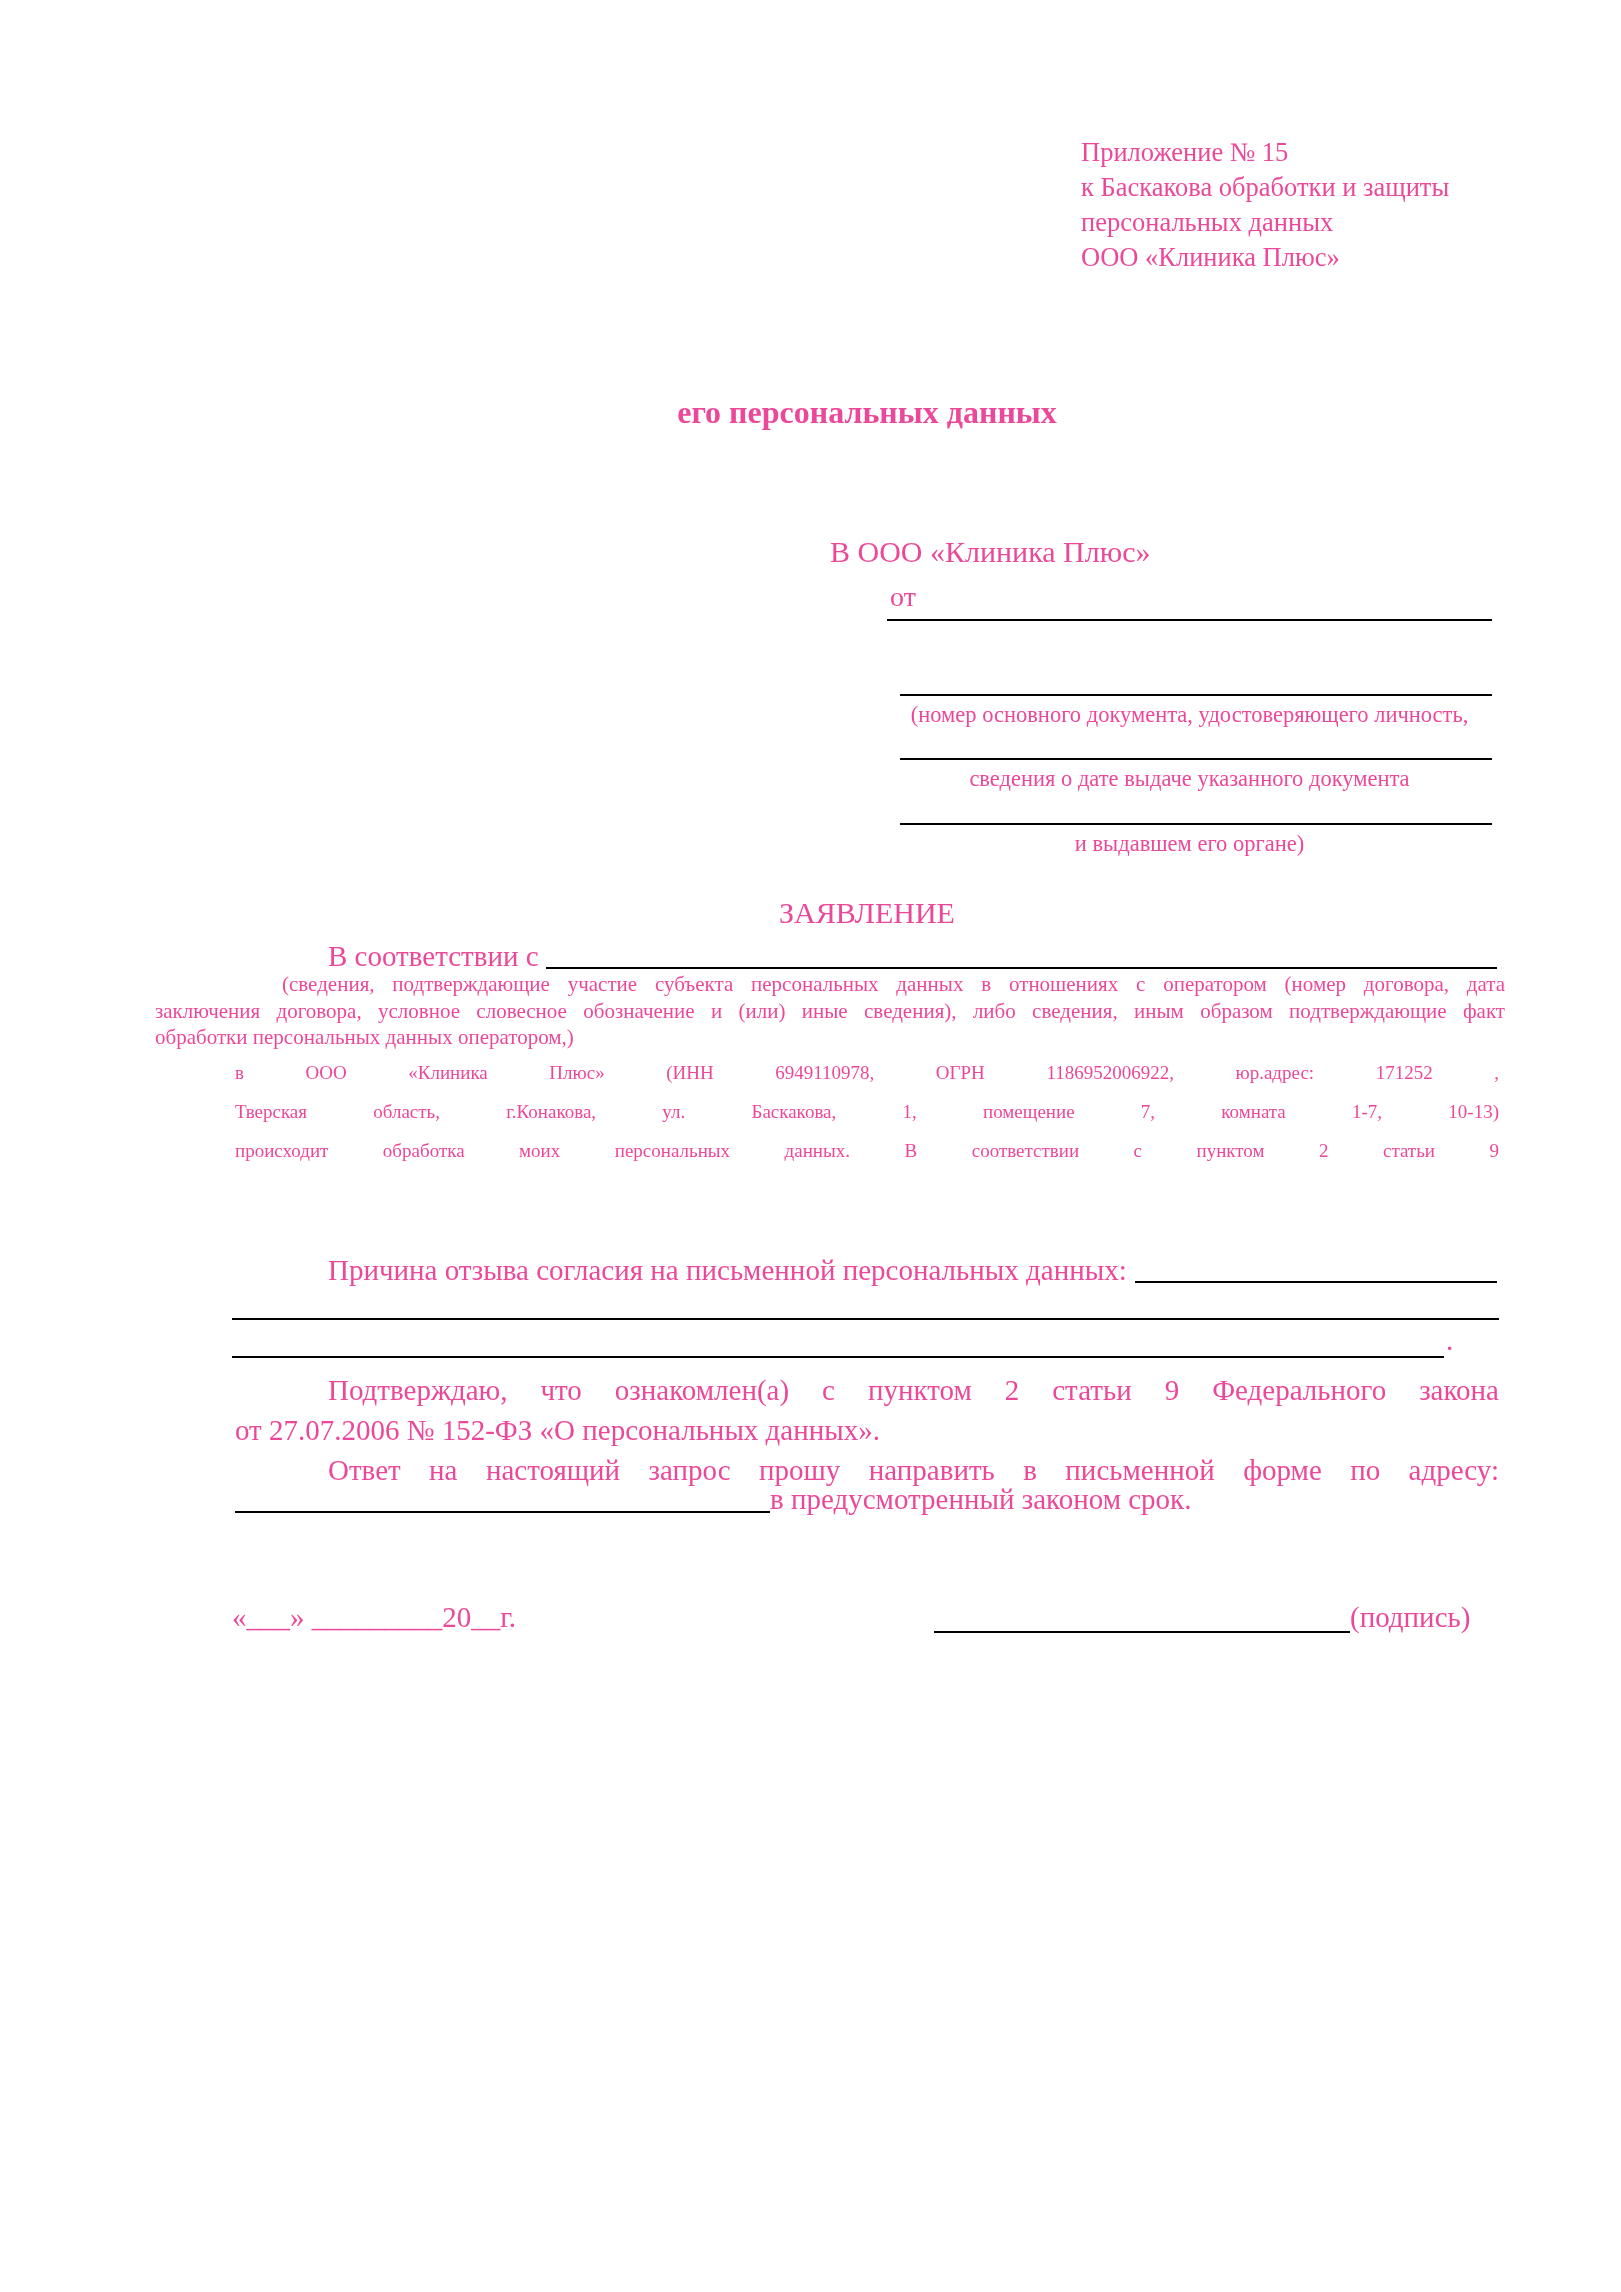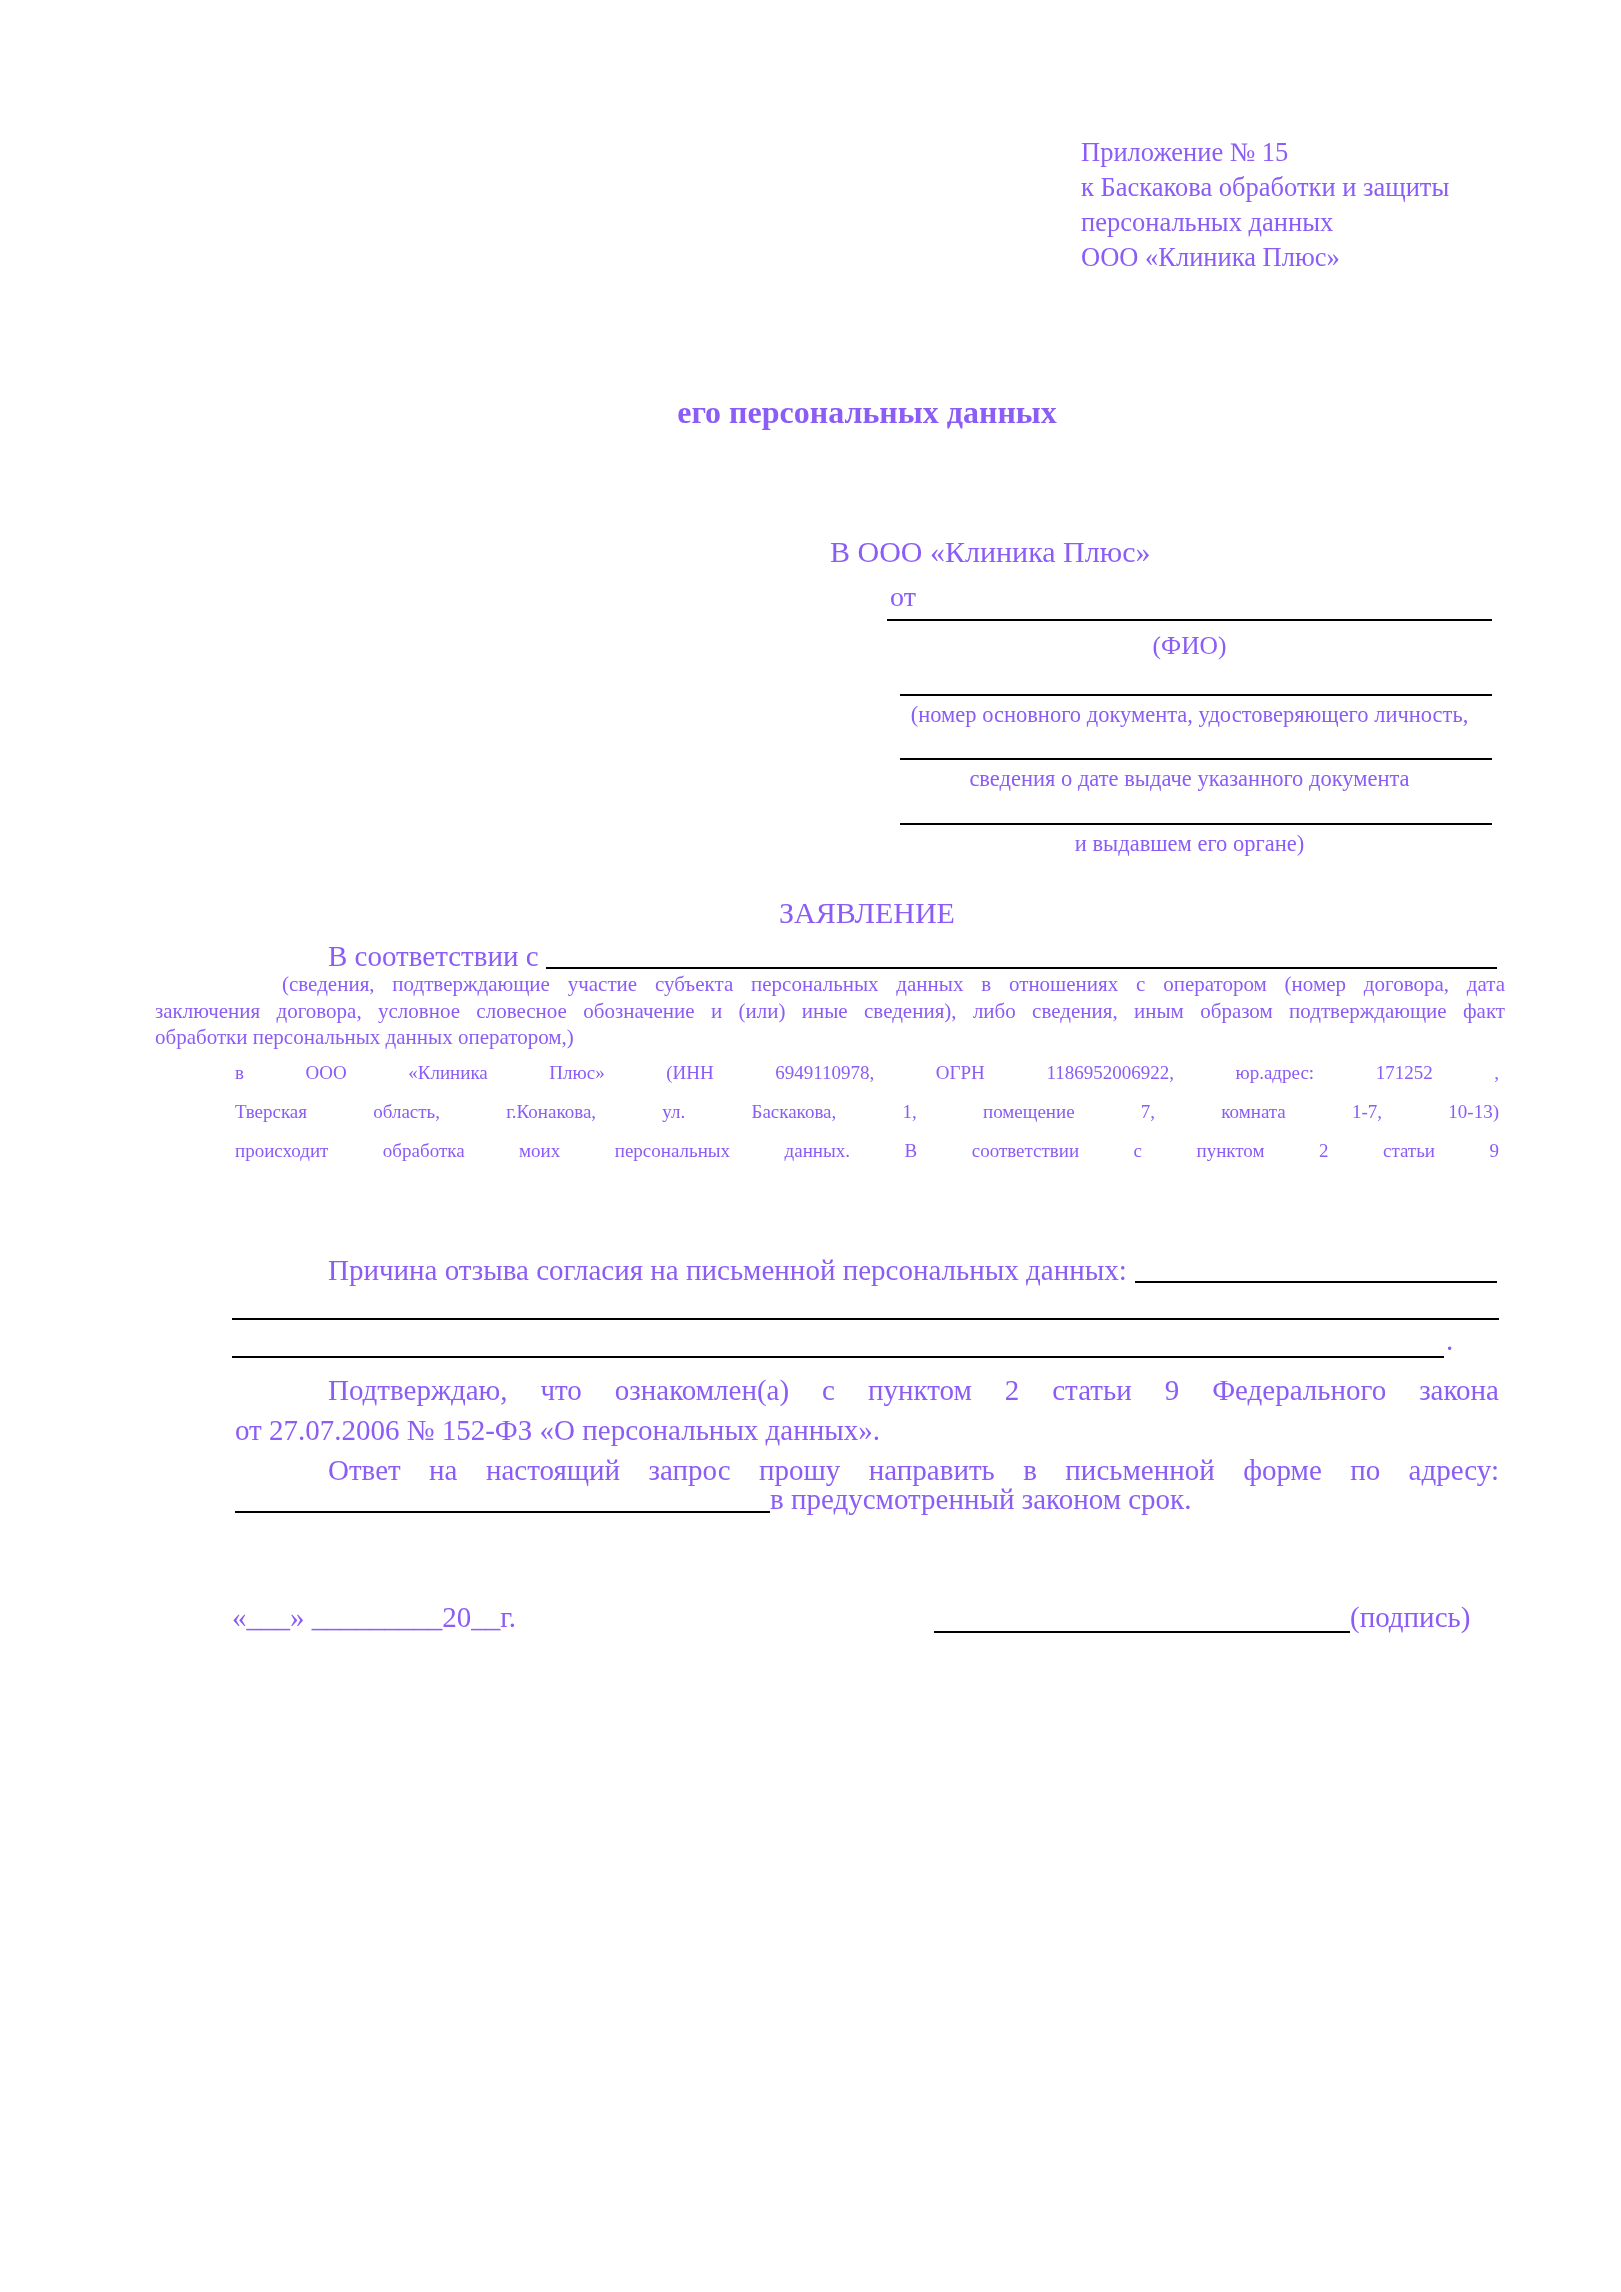--- a/index.html
+++ b/index.html
@@ -1,21 +1,21 @@
 <!DOCTYPE html>
 <html><head>
 <meta charset="utf-8">
 <style>
   html,body { margin:0; padding:0; background:#ffffff; }
   .page {
     position:relative;
     width:1621px;
     height:2293px;
     background:#ffffff;
-    color:#8b5cf6;
+    color:#ec4899;
     font-family:"Liberation Serif", serif;
     overflow:hidden;
   }
 
   
   .header-note { position:absolute; left:1081px; top:135px; font-size:26.5px; line-height:35px; }
 
   
   .title { position:absolute; left:235px; top:390px; width:1264px; text-align:center;
            font-weight:bold; font-size:32px; line-height:44px; }
@@ -88,21 +88,20 @@
   </div>
 
   <div class="title">
     <div>его персональных данных</div>
   </div>
 
   <div class="addr-to">В ООО «Клиника Плюс»</div>
   <div class="addr-from">от</div>
 
   <div class="addr-line al1"></div>
-  <div class="addr-cap ac1">(ФИО)</div>
 
   <div class="addr-line al2"></div>
   <div class="addr-cap ac2">(номер основного документа, удостоверяющего личность,</div>
 
   <div class="addr-line al3"></div>
   <div class="addr-cap ac3">сведения о дате выдаче указанного документа</div>
 
   <div class="addr-line al4"></div>
   <div class="addr-cap ac4">и выдавшем его органе)</div>
 

